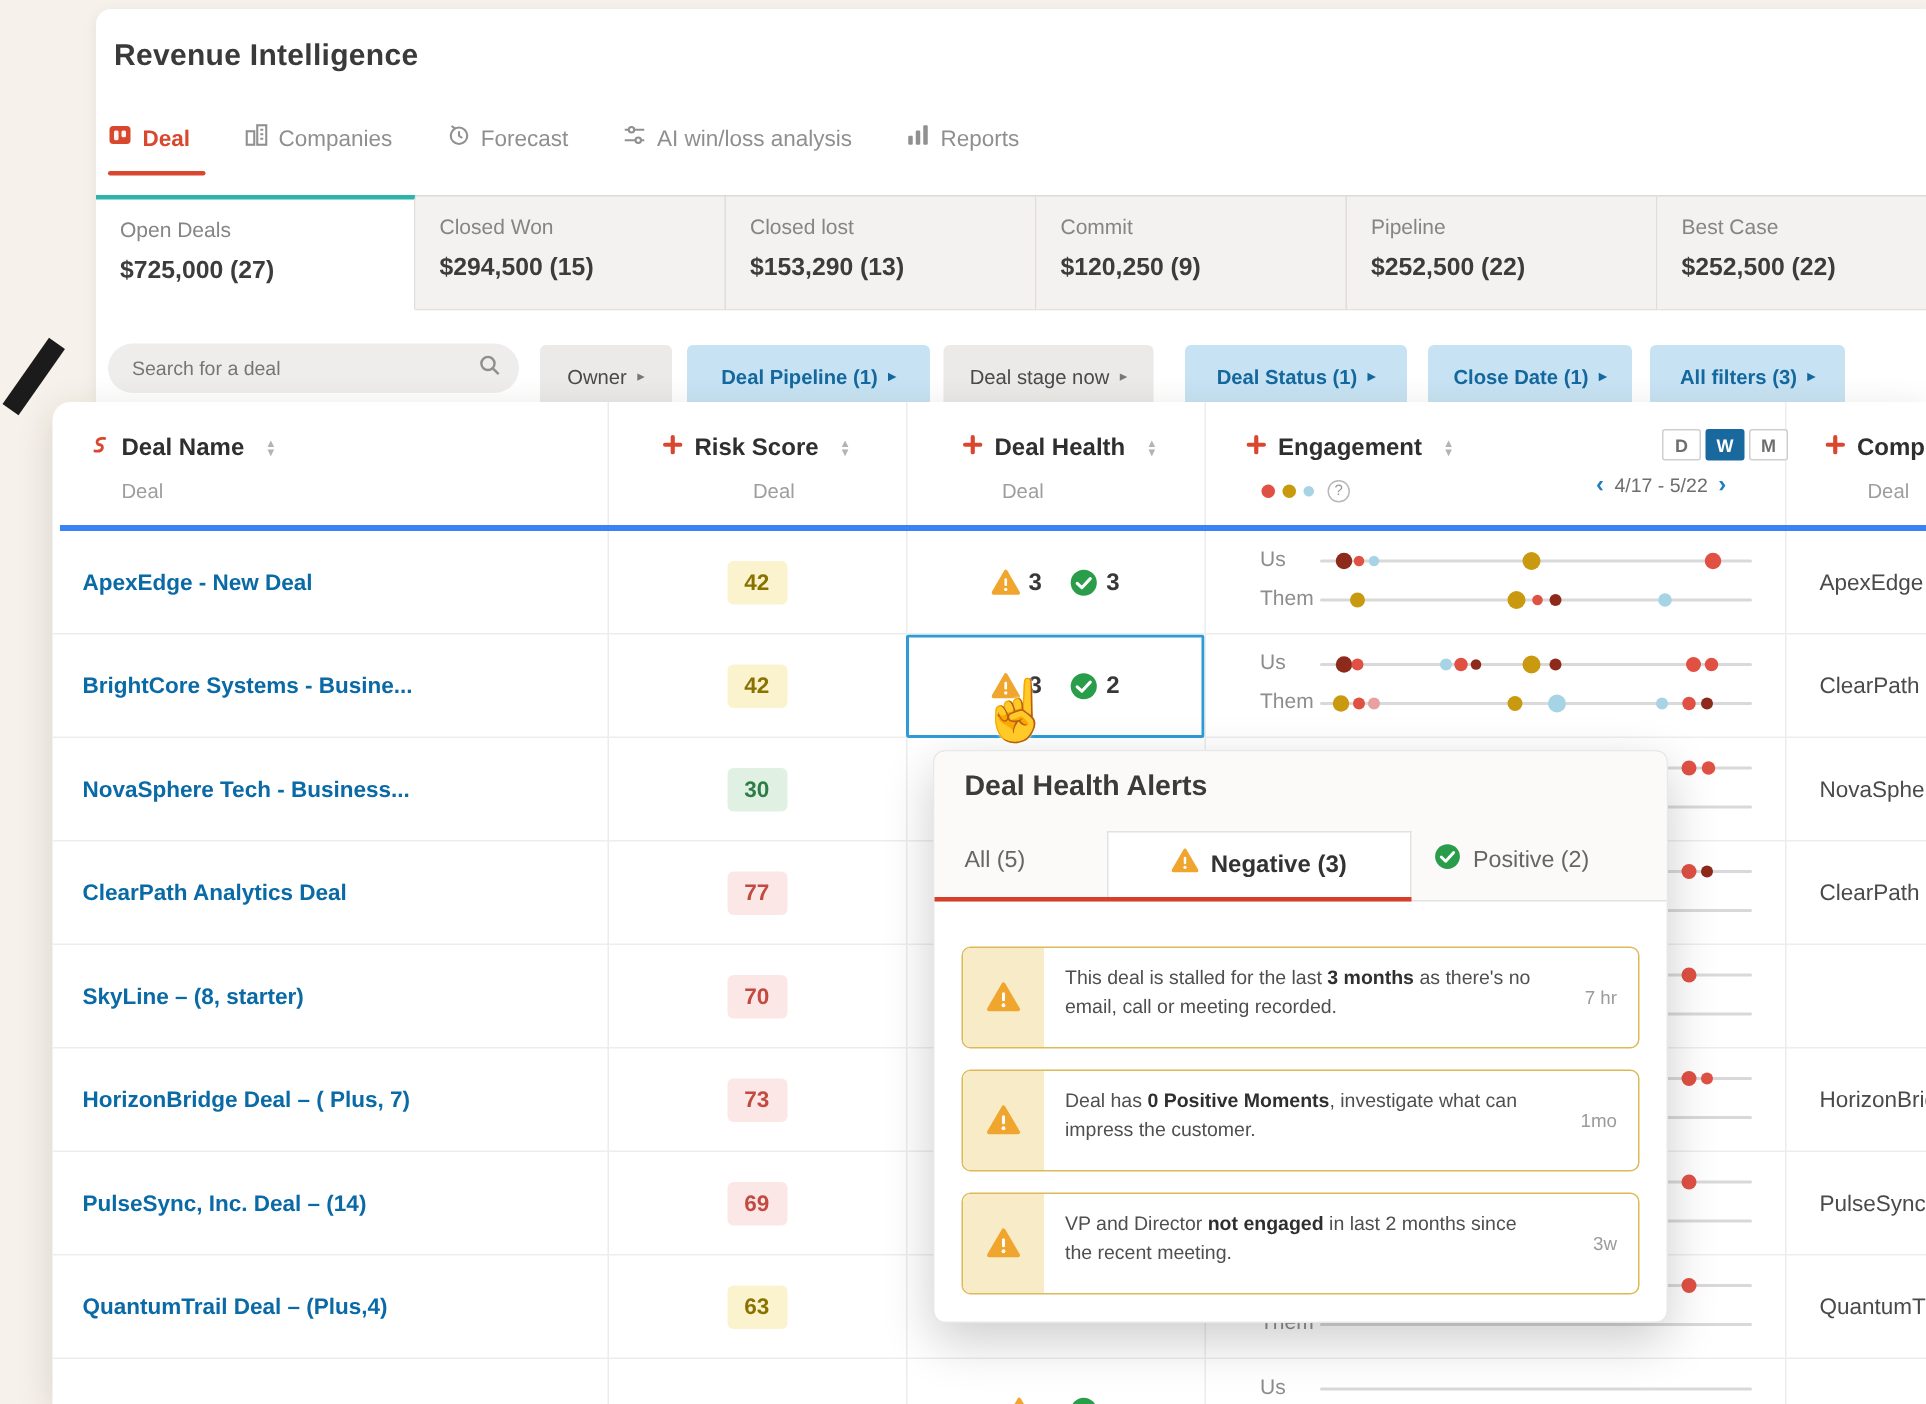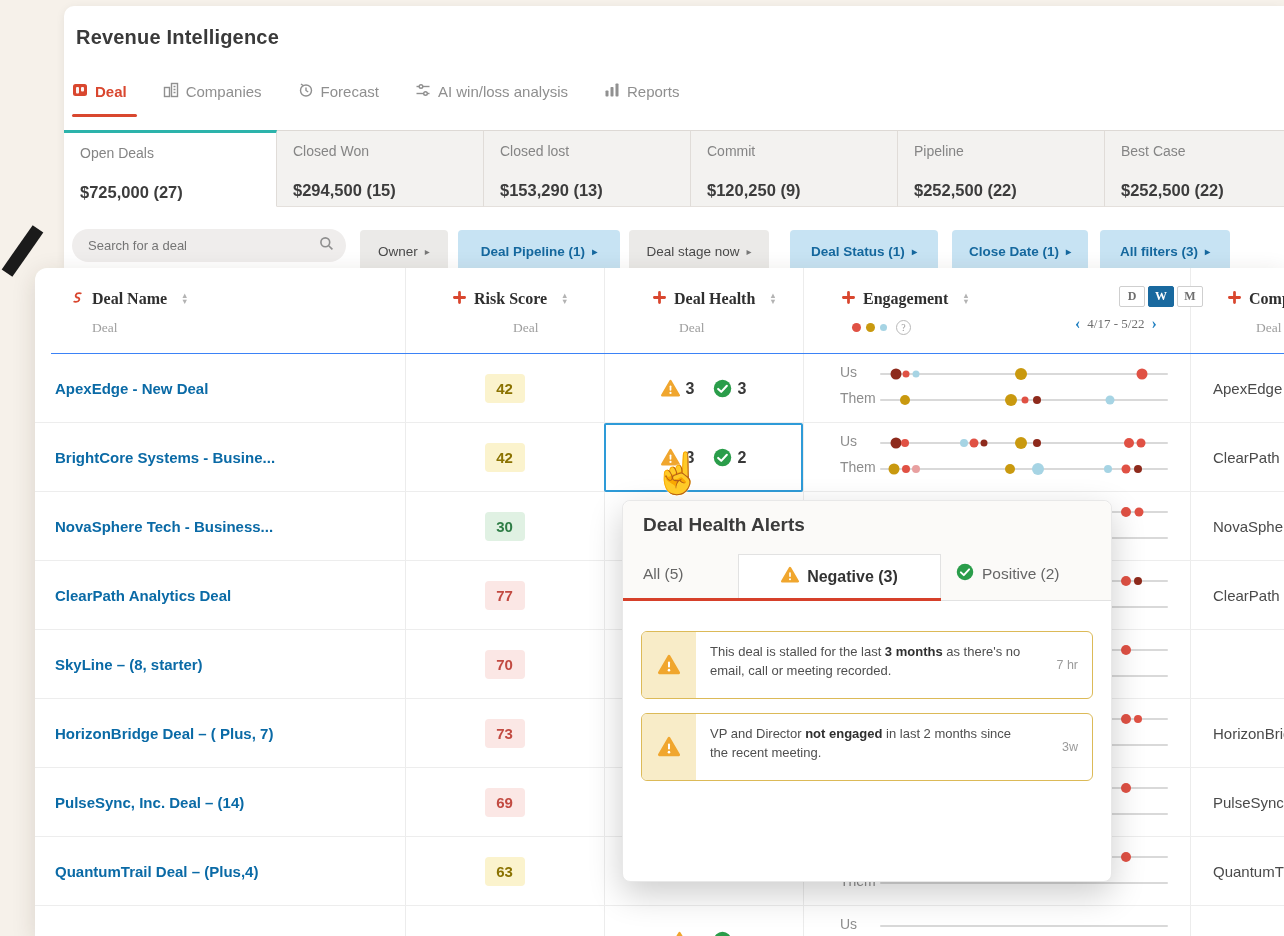--- a/index.html
+++ b/index.html
@@ -15,34 +15,34 @@
 
   .main-nav { position:absolute; left:8px; top:76px; display:flex; gap:36px; align-items:center; }
   .nav-item { display:flex; align-items:center; gap:7px; font-size:15px; color:#8f8f8f; cursor:pointer; }
   .nav-item.active { color:#d9472f; font-weight:bold; }
   .nav-underline { position:absolute; left:8px; top:108px; width:65px; height:3px; background:#d9472f; border-radius:2px; }
 
   .cards-row { position:absolute; left:0; top:124px; right:0; height:77px; }
   .sum-card { position:absolute; top:0; height:77px; background:#f3f2f0; border-top:1px solid #ddd9d5; border-right:1px solid #e0dcd8; border-bottom:1px solid #e4e0dc; padding:12px 16px; cursor:pointer; }
   .sum-card.active { background:#fff; border-top:3px solid #2cb3ab; border-bottom:1px solid #fff; }
   .sum-label { font-size:14px; color:#858585; }
-  .sum-value { margin-top:22px; font-size:16.5px; font-weight:bold; color:#3c3c3c; }
+  .sum-value { margin-top:10px; font-size:16.5px; font-weight:bold; color:#3c3c3c; }
 
   .filter-bar { position:absolute; left:0; top:201px; right:0; height:61px; background:#fff; }
   .search-box { position:absolute; left:8px; top:22px; width:274px; height:33px; background:#efedec; border-radius:17px; display:flex; align-items:center; padding:0 12px 0 16px; }
   .search-box input { flex:1; border:none; background:transparent; outline:none; font-family:"Liberation Sans",sans-serif; font-size:13px; color:#555; }
   .chip { position:absolute; top:23px; height:42px; border-radius:4px; display:flex; align-items:center; justify-content:center; font-size:13.5px; color:#4a4a4a; background:#ebeae8; cursor:pointer; white-space:nowrap; padding:0 12px; }
   .chip .arr { font-size:10px; margin-left:7px; color:#777; }
   .chip.blue { background:#c7e3f3; color:#15689e; font-weight:bold; }
   .chip.blue .arr { color:#15689e; }
 
   
   .table-card { position:absolute; left:35px; top:268px; width:1249px; bottom:0; background:#fff; border-top-left-radius:12px; box-shadow:0 6px 24px rgba(50,38,24,.14); overflow:hidden; z-index:3; }
   .vline { position:absolute; top:0; bottom:0; width:1px; background:#ececec; }
-  .thead { position:absolute; left:16px; right:0; top:0; height:86px; border-bottom:1px solid #3b82f6;font-family:Liberation Serif, serif; }
+  .thead { position:absolute; left:5px; right:0; top:0; height:86px; border-bottom:4px solid #3b82f6; }
   .th { position:absolute; top:0; height:86px; }
   .thtitle { position:absolute; top:22px; display:flex; align-items:center; gap:8px; }
   .coltitle { font-size:16px; font-weight:bold; color:#2f2f2f; white-space:nowrap; }
   .colsub { position:absolute; font-size:13.5px; color:#9e9e9e; }
   .sorter { display:inline-flex; flex-direction:column; font-size:7.5px; line-height:6.5px; color:#b3b3b3; margin-left:6px; cursor:pointer; }
 
   .dwm { position:absolute; left:300px; top:18px; display:flex; gap:3px; }
   .dwm-btn { width:26px; height:21px; border:1px solid #cfcfcf; border-radius:2px; background:#fff; color:#6f6f6f; font-size:12px; font-weight:bold; display:flex; align-items:center; justify-content:center; cursor:pointer; }
   .dwm-btn.on { background:#19699f; border-color:#19699f; color:#fff; }
   .datenav { position:absolute; left:256px; top:48px; display:flex; align-items:center; gap:7px; font-size:13px; color:#6e6e6e; }
@@ -574,20 +574,31 @@
     <div class="alert-time">7 hr</div>
         </div>
         <div class="alert-card">
     <div class="alert-icon">
             <svg width="22" height="22" viewBox="0 0 24 24">
               <path d="M12 2.5 L22.5 20.5 H1.5 Z" fill="#f0a62e" stroke="#f0a62e" stroke-width="3" stroke-linejoin="round"></path>
               <rect x="10.9" y="8.2" width="2.2" height="6.6" rx="1.1" fill="#fff"></rect>
               <circle cx="12" cy="17.6" r="1.4" fill="#fff"></circle>
             </svg>
           </div>
+    <div class="alert-text">Deal has <b>0 Positive Moments</b>, investigate what can impress the customer.</div>
+    <div class="alert-time">1mo</div>
+        </div>
+        <div class="alert-card">
+    <div class="alert-icon">
+            <svg width="22" height="22" viewBox="0 0 24 24">
+              <path d="M12 2.5 L22.5 20.5 H1.5 Z" fill="#f0a62e" stroke="#f0a62e" stroke-width="3" stroke-linejoin="round"></path>
+              <rect x="10.9" y="8.2" width="2.2" height="6.6" rx="1.1" fill="#fff"></rect>
+              <circle cx="12" cy="17.6" r="1.4" fill="#fff"></circle>
+            </svg>
+          </div>
     <div class="alert-text">VP and Director <b>not engaged</b> in last 2 months since the recent meeting.</div>
     <div class="alert-time">3w</div>
         </div>
       </div>
   </div>
 
   <div class="cursor-hand">☝</div>
 </div>
 
 </body></html>

